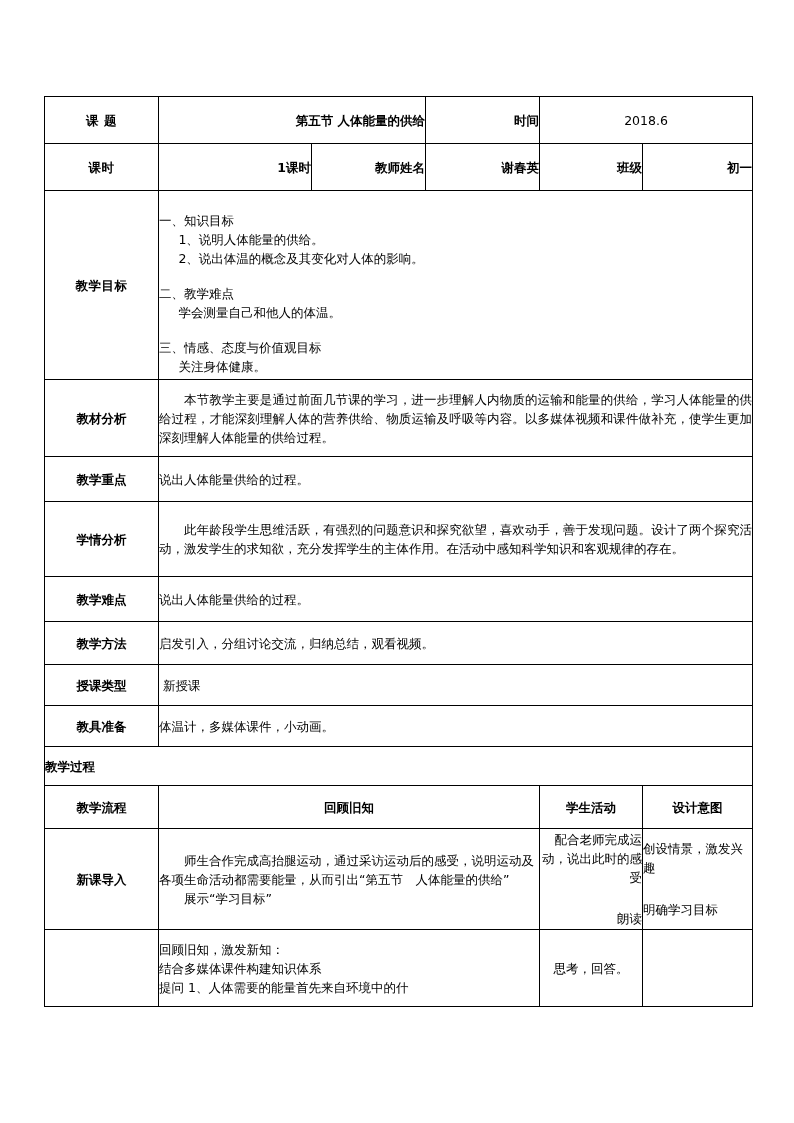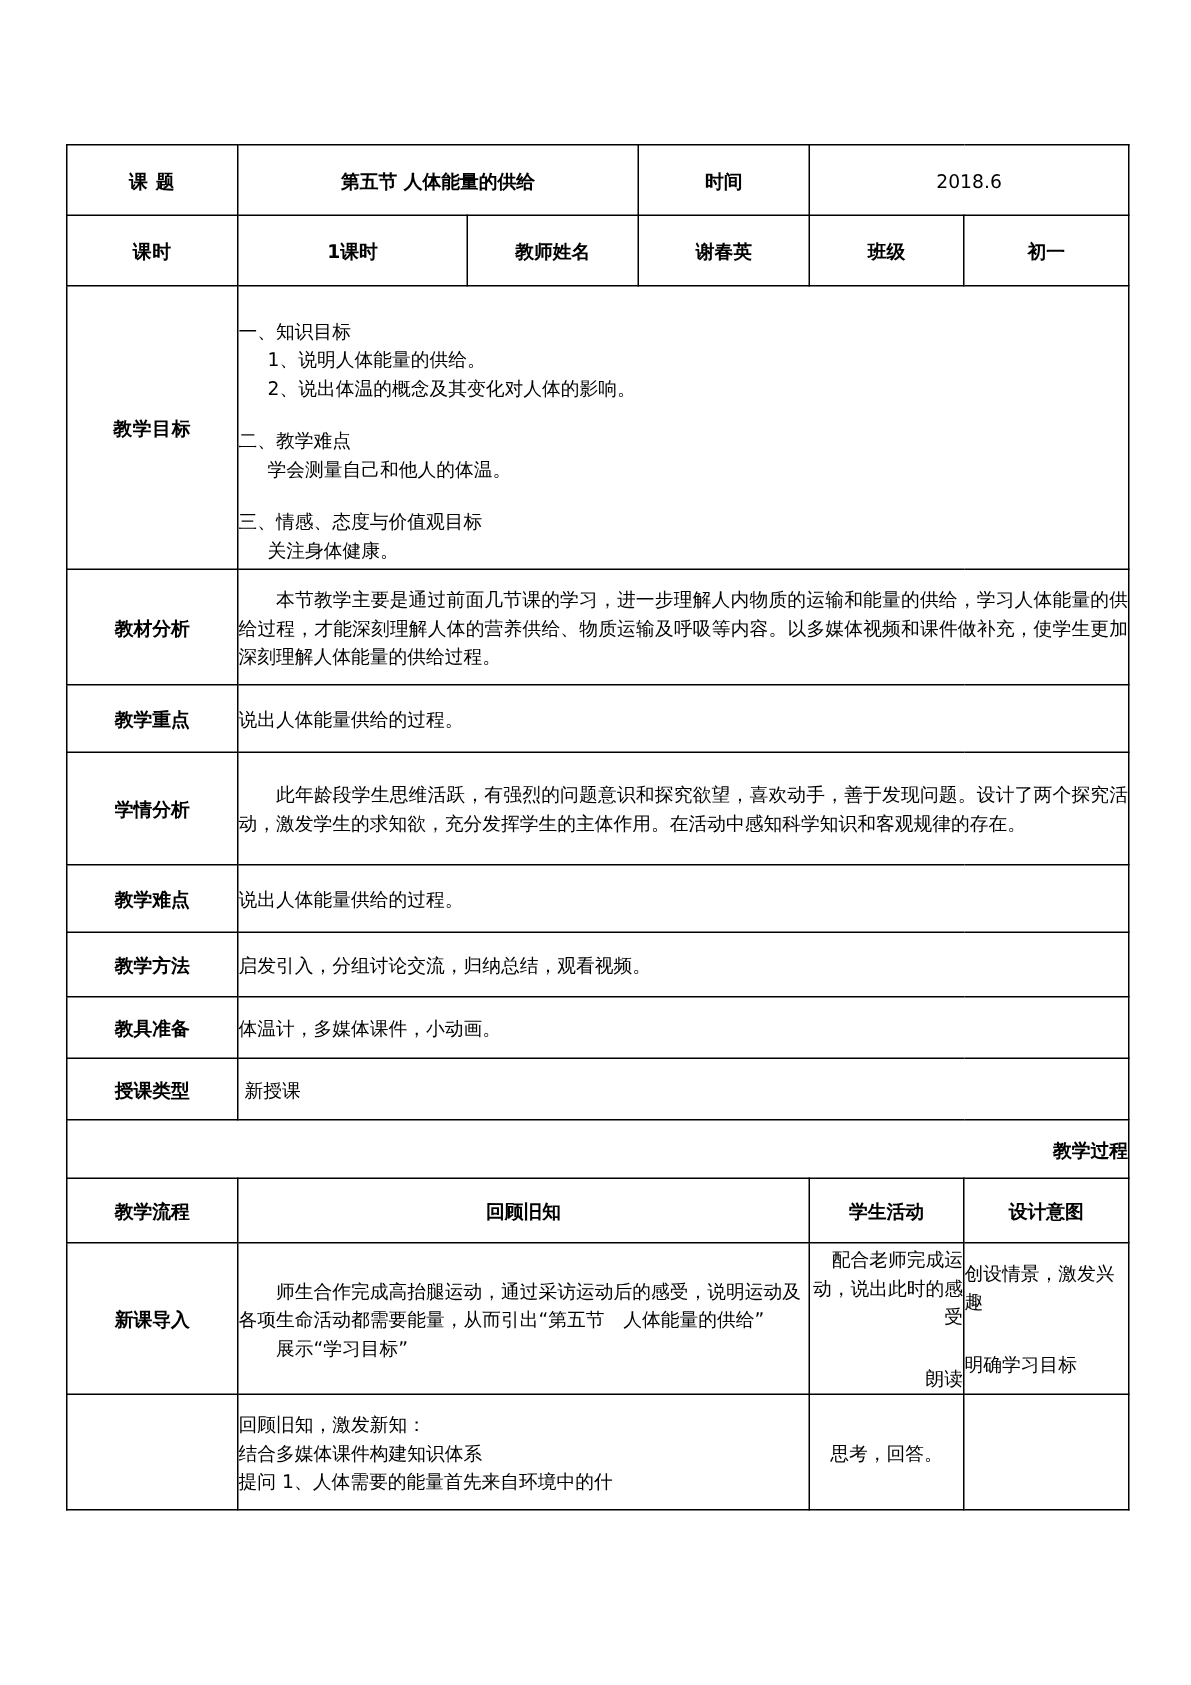--- a/index.html
+++ b/index.html
@@ -63,42 +63,42 @@
     font-weight: bold;
     font-size: 14.5px;
     letter-spacing: 0.5px;
   }
   .lbl-sm {
     text-align: center;
     font-weight: bold;
     font-size: 13.5px;
   }
   .ctr {
-    text-align: center;
+    text-align: right;
     font-weight: bold;
     font-size: 14px;
   }
   .ctr-num {
     text-align: center;
     font-weight: normal;
     font-size: 14px;
   }
   .body-cell {
     text-align: left;
     vertical-align: top;
     padding: 7px 8px 7px 10px;
     font-size: 12.6px;
     line-height: 1.62;
     text-align: justify;
   }
   .indent1 { padding-left: 0; margin-top: 16px; }
   .indent2 { padding-left: 1.55em; }
   .para-indent { text-indent: 2em; }
   .proc-title {
-    text-align: right;
+    text-align: left;
     font-weight: bold;
     font-size: 15px;
     height: 38px;
   }
   .colhdr {
     text-align: center;
     font-weight: bold;
     font-size: 14px;
     height: 42px;
   }
@@ -199,27 +199,27 @@
         <td class="lbl-sm">教学难点</td>
         <td class="body-cell" colspan="5" style="height:44px">说出人体能量供给的过程。</td>
       </tr>
 
       <tr>
         <td class="lbl-sm">教学方法</td>
         <td class="body-cell" colspan="5" style="height:42px">启发引入，分组讨论交流，归纳总结，观看视频。</td>
       </tr>
 
       <tr>
+        <td class="lbl-sm">授课类型</td>
+        <td class="body-cell" colspan="5" style="height:40px; padding-left:4px;">新授课</td>
+      </tr>
+
+      <tr>
         <td class="lbl-sm">教具准备</td>
         <td class="body-cell" colspan="5" style="height:40px">体温计，多媒体课件，小动画。</td>
-      </tr>
-
-      <tr>
-        <td class="lbl-sm">授课类型</td>
-        <td class="body-cell" colspan="5" style="height:40px; padding-left:4px;">新授课</td>
       </tr>
 
       <tr>
         <td class="proc-title" colspan="6">教学过程</td>
       </tr>
 
       <tr>
         <td class="colhdr">教学流程</td>
         <td class="colhdr" colspan="3">回顾旧知</td>
         <td class="colhdr">学生活动</td>

